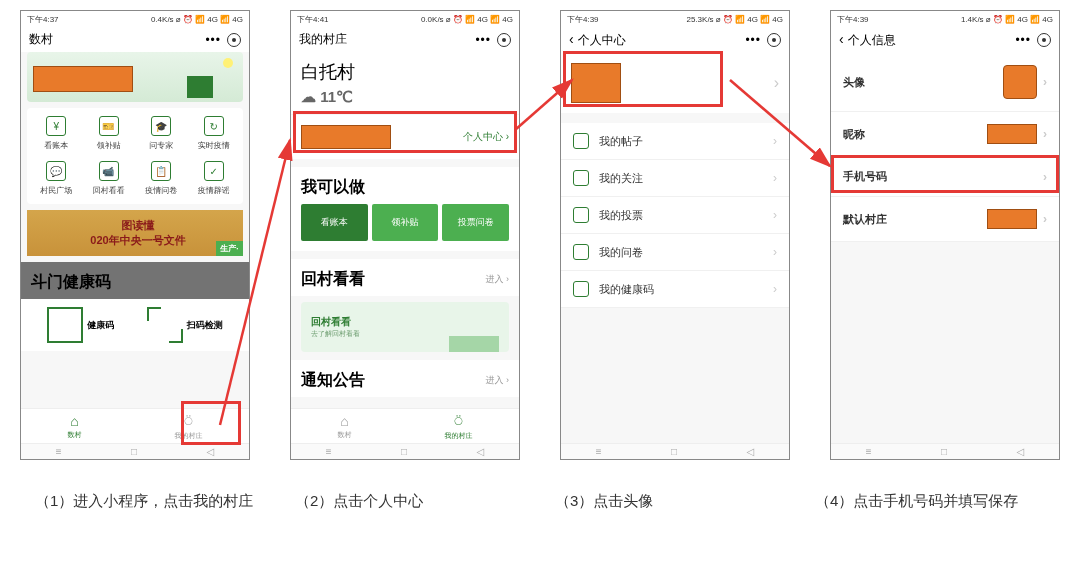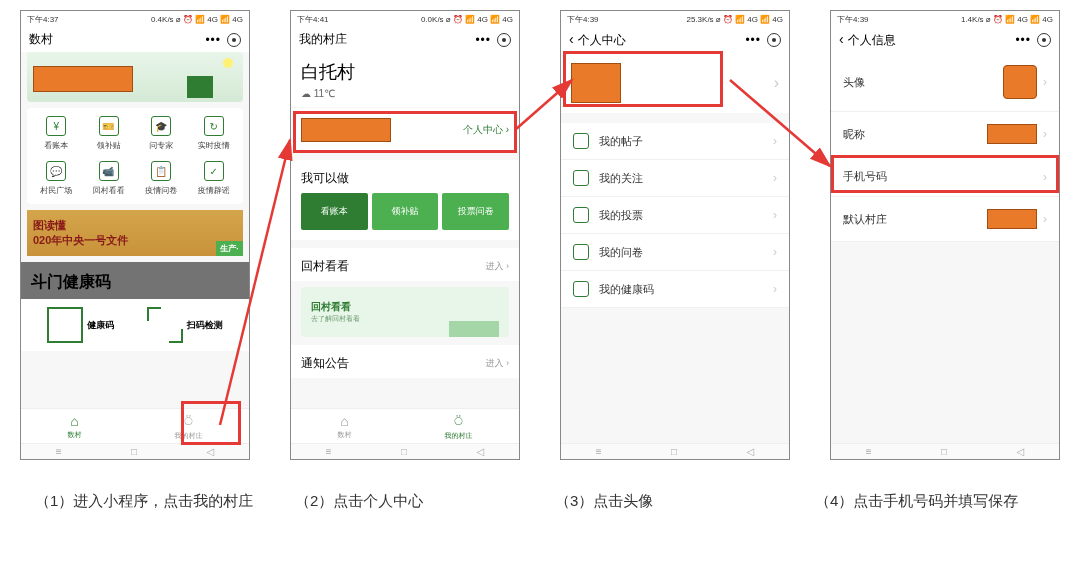--- a/index.html
+++ b/index.html
@@ -84,21 +84,21 @@
   }
   .grid-icon {
     width: 20px; height: 20px; border: 1.5px solid #2e7d32; border-radius: 3px;
     display:flex; align-items:center; justify-content:center; color:#2e7d32; font-size:10px;
   }
   .ad-banner {
     height: 46px; margin: 0 6px;
     background: linear-gradient(#d4a54b, #c8923a);
     color: #8a1a1a; font-size: 11px; font-weight: bold;
     display: flex; flex-direction: column; justify-content: center;
-    padding-left: 6px; position:relative;
+    padding-left: 6px; position:relative;text-align:center;
   }
   .ad-tag {
     position: absolute; right:0; bottom:0; background:#4caf50; color:#fff;
     font-size:8px; padding:2px 4px;
   }
   .section-title {
     font-size: 16px; font-weight: 700; padding: 10px 10px 6px;
     background: #737373; margin-top: 6px;
   }
   .qr-row {
@@ -135,34 +135,34 @@
     position: absolute; bottom:0; left:0; right:0; height:16px;
     display:flex; justify-content:space-around; align-items:center;
     background:#fafafa; border-top:1px solid #eee; color:#aaa; font-size:10px;
   }
 
   
   .village-head {
     background:#fff; padding:8px 10px;
   }
   .village-name { font-size: 18px; font-weight:400; }
-  .village-temp { font-size: 10px; color:#666; margin-top:4px; }
+  .village-temp { font-size: 15px; color:#666; margin-top:4px;font-weight:bold; }
   .profile-row {
     display:flex; justify-content:space-between; align-items:center;
     padding: 10px; background:#fff; margin-top:1px;
   }
   .redact-user {
     width: 90px; height: 24px; background:#e87a2a; border:1px solid #a04e12;
   }
   .pc-link { font-size: 10px; color:#2e7d32; }
   .sec-head {
     display:flex; justify-content:space-between; align-items:center;
     padding: 10px 10px 6px; background:#fff; margin-top:8px;
   }
-  .sec-head .t { font-size:12px; font-weight:400;text-align:right; }
+  .sec-head .t { font-size:16px; font-weight:700;text-align:right; }
   .sec-head .more { font-size:9px; color:#999; }
   .btn-row {
     display:flex; gap:4px; padding: 0 10px 10px; background:#fff;
   }
   .gbtn {
     flex:1; background:#2e7d32; color:#fff; font-size:9px;
     padding:12px 0; text-align:center; border-radius:2px;
   }
   .gbtn.lt { background:#4caf50; }
   .return-card {
@@ -196,20 +196,21 @@
     width:16px; height:16px; border:1.3px solid #2e7d32; border-radius:3px;
     margin-right:10px;
   }
   .list-item .chev { margin-left:auto; color:#ccc; font-size:12px; }
 
   
   .info-item {
     display:flex; align-items:center; justify-content:space-between;
     padding:12px; background:#fff; border-bottom:1px solid #f0f0f0;
     font-size:11px;
+    font-weight:bold;
   }
   .info-label { color:#333; }
   .info-val { display:flex; align-items:center; gap:6px;}
   .info-chev { color:#ccc; font-size:12px; }
   .redact-sm { width:50px; height:20px; background:#e87a2a; border:1px solid #a04e12; }
   .redact-av { width:34px; height:34px; background:#e87a2a; border:1px solid #a04e12; border-radius:4px; }
 
   
   .hl {
     position:absolute; border:3px solid #e53935; pointer-events:none;

